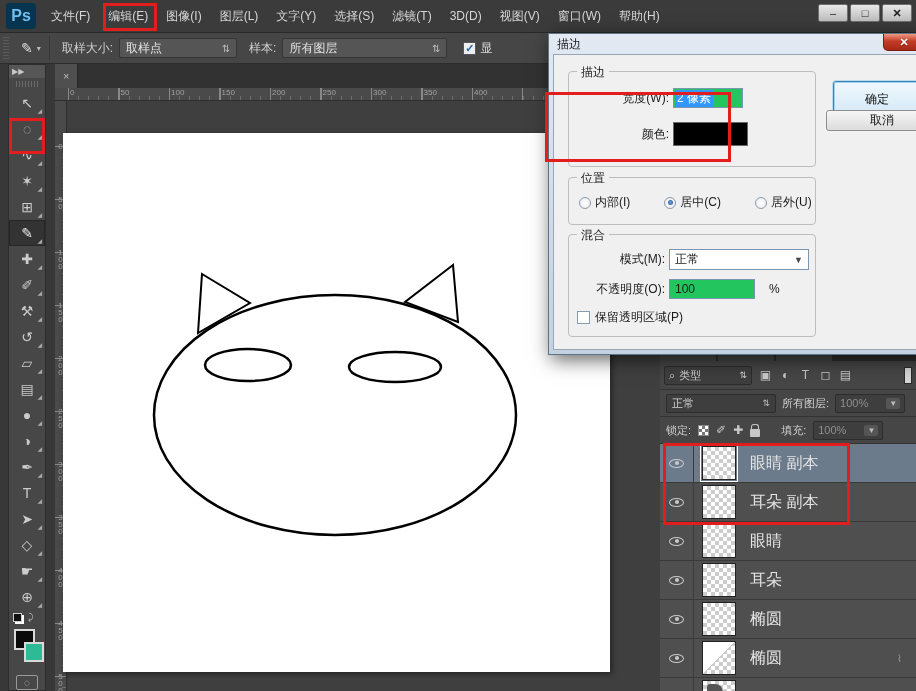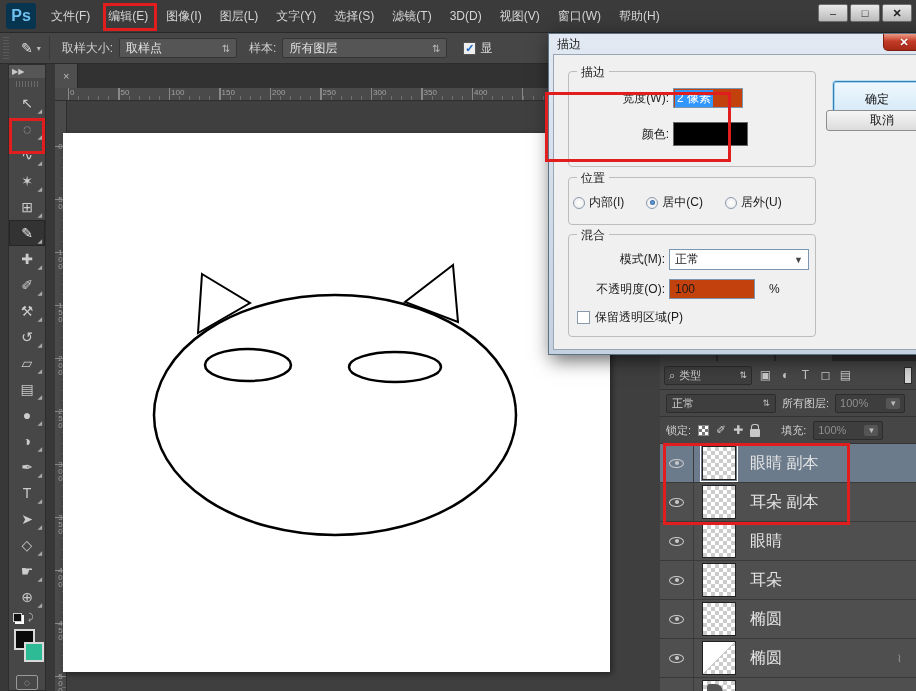--- a/index.html
+++ b/index.html
@@ -144,21 +144,21 @@
     display:flex; align-items:center; justify-content:center; text-shadow:0 1px 1px #7a170c; cursor:pointer; }
   .dlg-body { position:absolute; left:4px; top:20px; width:375px; height:296px; background:#f0f0f0;
     border:1px solid #98a6b6; font-size:12px; color:#1a1a1a; }
   .groupbox { position:absolute; border:1px solid #bdbdbd; border-radius:4px; }
   .groupbox > .legend { position:absolute; top:-8px; left:8px; background:#f0f0f0; padding:0 4px; }
   .grp-stroke { left:14px; top:16px; width:248px; height:96px; }
   .grp-pos { left:14px; top:122px; width:248px; height:48px;text-align:right; }
   .grp-blend { left:14px; top:179px; width:248px; height:103px; }
   .frow { position:absolute; display:flex; align-items:center; }
   .flabel { text-align:right; }
-  .tinput { background:#c2410c; border:1px solid #7a96b0; height:20px; display:flex; align-items:center; padding:1px; font-size:12px; }
+  .tinput { background:#22c55e; border:1px solid #7a96b0; height:20px; display:flex; align-items:center; padding:1px; font-size:12px; }
   .sel-text { background:#3297fd; color:#fff; padding:0 2px; }
   .color-swatch { width:75px; height:24px; background:#000; border:1px solid #666; }
   .radio { width:12px; height:12px; border:1px solid #8a9aad; border-radius:50%;
     background:radial-gradient(#fff,#e8e8e8); position:relative; margin-right:4px; flex:0 0 auto; }
   .radio.on::after { content:''; position:absolute; left:2.5px; top:2.5px; width:5px; height:5px; border-radius:50%;
     background:radial-gradient(#6ea6e0,#1d4f8c); }
   .combo { background:#fff; border:1px solid #7a96b0; height:21px; display:flex; align-items:center; padding:0 5px; }
   .combo .dd { margin-left:auto; color:#444; font-size:9px; }
   .dcheck { width:13px; height:13px; background:#fff; border:1px solid #8a9aad; margin-right:5px; flex:0 0 auto; }
   .btn { position:absolute; display:flex; align-items:center; justify-content:center; font-size:12px; color:#111;
@@ -477,21 +477,21 @@
         </div>
       </div>
       <div class="frow" style="left:0;top:50px;width:100%">
         <span class="flabel" style="width:100px">颜色:</span>
         <div class="color-swatch" id="stroke-color-swatch" style="margin-left: 4px; background: rgb(0, 0, 0);"></div>
       </div>
     </div>
 
     <div class="groupbox grp-pos">
       <span class="legend">位置</span>
-      <div class="frow" id="pos-radios" style="left:4px;top:16px;gap:22px">
+      <div class="frow" id="pos-radios" style="left:10px;top:16px;gap:34px">
           <div style="display: flex; align-items: center;">
             <span class="radio"></span>
             <span>内部(I)</span>
           </div>
           <div style="display: flex; align-items: center;">
             <span class="radio on"></span>
             <span>居中(C)</span>
           </div>
           <div style="display: flex; align-items: center;">
             <span class="radio"></span>

